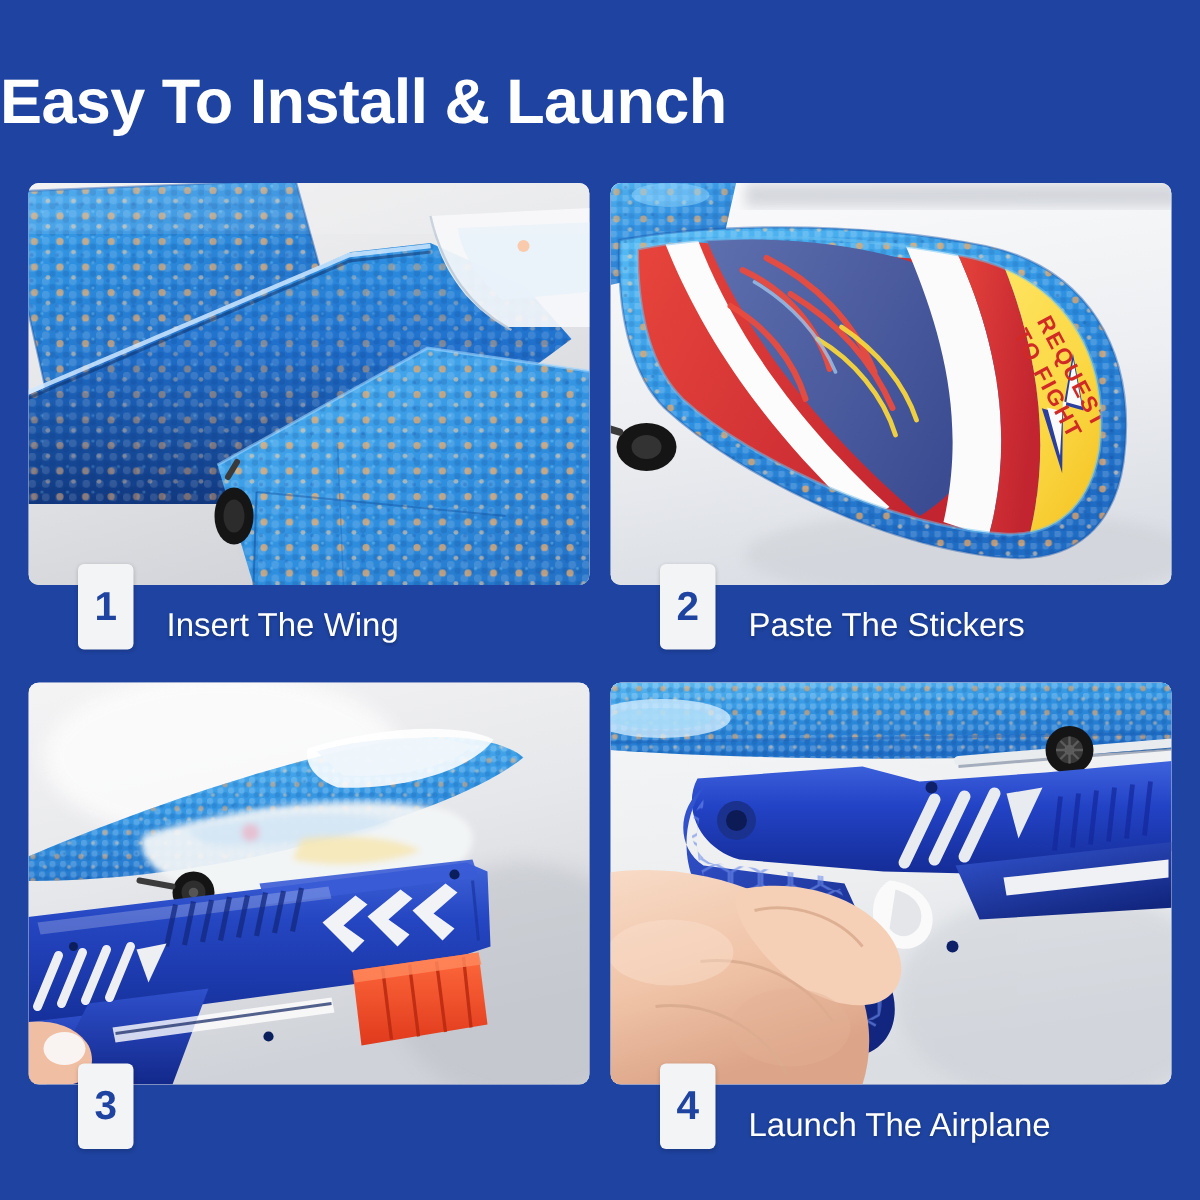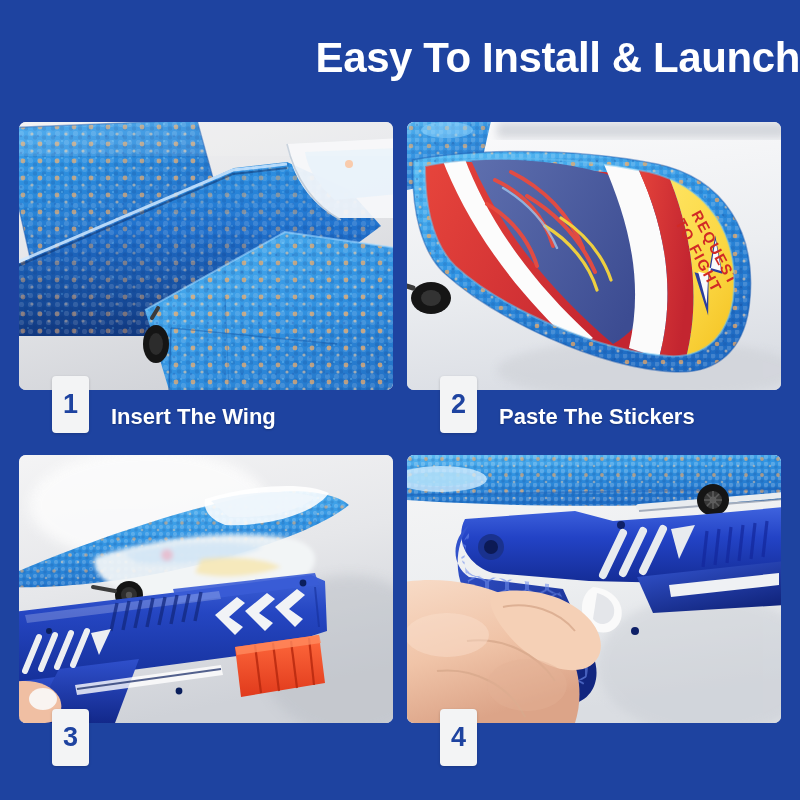--- a/index.html
+++ b/index.html
@@ -13,24 +13,24 @@
 
   body {
     background: #1E43A0;
     font-family: "Liberation Sans", "DejaVu Sans", sans-serif;
     position: relative;
   }
 
   
   .page-title {
     position: absolute;
-    top: 33px;
+    top: 43px;
     left: 0;
     width: 800px;
-    text-align: right;
+    text-align: left;
     color: #FFFFFF;
     font-size: 42px;
     font-weight: bold;
     letter-spacing: -0.4px;
     line-height: 50px;
     white-space: nowrap;
   }
 
   
   .steps-grid {
@@ -86,21 +86,21 @@
     justify-content: center;
     box-shadow: 0 1px 3px rgba(0,0,0,0.18);
   }
 
   .step-label {
     position: absolute;
     left: 92px;
     top: 14px;
     color: #FFFFFF;
     font-size: 22px;
-    font-weight: bold;
+    font-weight: normal;
     white-space: nowrap;
     text-shadow: 0 1px 2px rgba(0,0,0,0.25);
   }
 
   
   .scene { position: absolute; inset: 0; }
   .scene svg { display:block; width:100%; height:100%; }
 </style>
 </head>
 <body>
@@ -605,16 +605,17 @@
             </g>
 
             <ellipse cx="40" cy="180" rx="42" ry="22" fill="#FAE0CE" opacity="0.45"></ellipse>
             <ellipse cx="120" cy="230" rx="40" ry="26" fill="#E3B195" opacity="0.4"></ellipse>
           </g>
         </svg>
       </div>
     </div>
     <div class="caption-row">
       <div class="step-badge">4</div>
+      <div class="step-label">Launch The Airplane</div>
     </div>
   </div>
 
 </div>
 
 </body></html>

